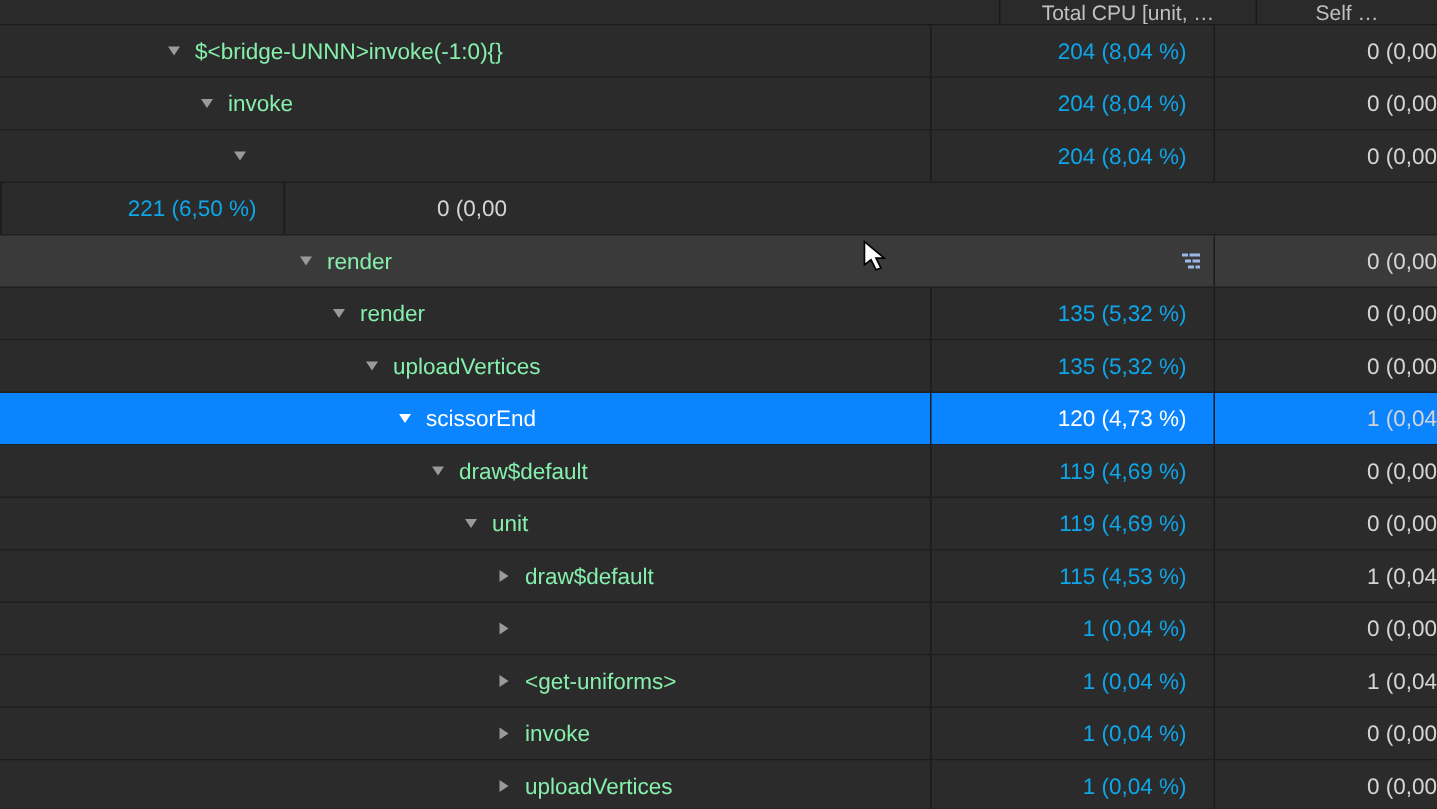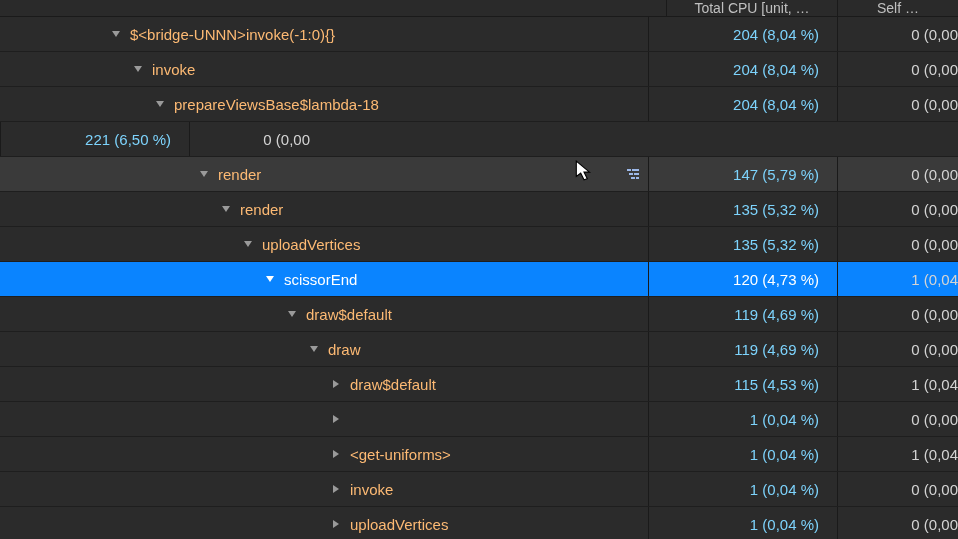--- a/index.html
+++ b/index.html
@@ -67,49 +67,50 @@
     color: #9a9a9a;
     cursor: pointer;
   }
   .arrow svg {
     width: 10px;
     height: 10px;
     fill: #9a9a9a;
   }
   .row.selected .arrow svg { fill: #fff; }
   .name {
-    color: #fdba74;
+    color: #86efac;
     white-space: nowrap;
     padding-left: 6px;
   }
   .col-num {
     width: 170px;
     flex: 0 0 170px;
     text-align: right;
     padding-right: 18px;
-    color: #7dd3fc;
+    color: #0ea5e9;
     border-left: 1px solid #1a1a1a;
     height: 100%;
     display: flex;
     align-items: center;
     justify-content: flex-end;
   }
   .col-num2 {
     width: 120px;
     flex: 0 0 120px;
     text-align: right;
     padding-right: 0px;
     color: #d4d4d4;
     border-left: 1px solid #1a1a1a;
     height: 100%;
     display: flex;
     align-items: center;
     justify-content: flex-end;
     white-space: nowrap;
     overflow: hidden;
+    padding-left: 28px;
   }
   .highlight-icon {
     margin-right: 8px;
     color: #8fb3ff;
     display: flex;
     align-items:center;
   }
   .highlight-icon svg {
     width:14px; height:14px; fill:#9cb8e8;
   }
@@ -162,21 +163,20 @@
         <div class="col-num2">0 (0,00</div>
       </div>
       <div class="row">
         <div class="name-col">
           <div class="indent" style="width: 144px;"></div>
           <div class="arrow">
             <svg viewBox="0 0 10 10">
               <path d="M1 2 L9 2 L5 8 Z"></path>
             </svg>
           </div>
-          <div class="name">prepareViewsBase$lambda-18</div>
         </div>
         <div class="col-num">204 (8,04 %)</div>
         <div class="col-num2">0 (0,00</div>
       </div>
       <div class="row">
         <div class="col-num">221 (6,50 %)</div>
         <div class="col-num2">0 (0,00</div>
       </div>
       <div class="row hovered">
         <div class="name-col">
@@ -192,21 +192,20 @@
             <svg viewBox="0 0 14 14">
               <rect x="1" y="2" width="4" height="2"></rect>
               <rect x="6" y="2" width="7" height="2"></rect>
               <rect x="3" y="6" width="4" height="2"></rect>
               <rect x="8" y="6" width="5" height="2"></rect>
               <rect x="5" y="10" width="4" height="2"></rect>
               <rect x="10" y="10" width="3" height="2"></rect>
             </svg>
           </div>
         </div>
-        <div class="col-num">147 (5,79 %)</div>
         <div class="col-num2">0 (0,00</div>
       </div>
       <div class="row">
         <div class="name-col">
           <div class="indent" style="width: 210px;"></div>
           <div class="arrow">
             <svg viewBox="0 0 10 10">
               <path d="M1 2 L9 2 L5 8 Z"></path>
             </svg>
           </div>
@@ -255,21 +254,21 @@
         <div class="col-num2">0 (0,00</div>
       </div>
       <div class="row">
         <div class="name-col">
           <div class="indent" style="width: 298px;"></div>
           <div class="arrow">
             <svg viewBox="0 0 10 10">
               <path d="M1 2 L9 2 L5 8 Z"></path>
             </svg>
           </div>
-          <div class="name">draw</div>
+          <div class="name">unit</div>
         </div>
         <div class="col-num">119 (4,69 %)</div>
         <div class="col-num2">0 (0,00</div>
       </div>
       <div class="row">
         <div class="name-col">
           <div class="indent" style="width: 320px;"></div>
           <div class="arrow">
             <svg viewBox="0 0 10 10">
               <path d="M2 1 L8 5 L2 9 Z"></path>

